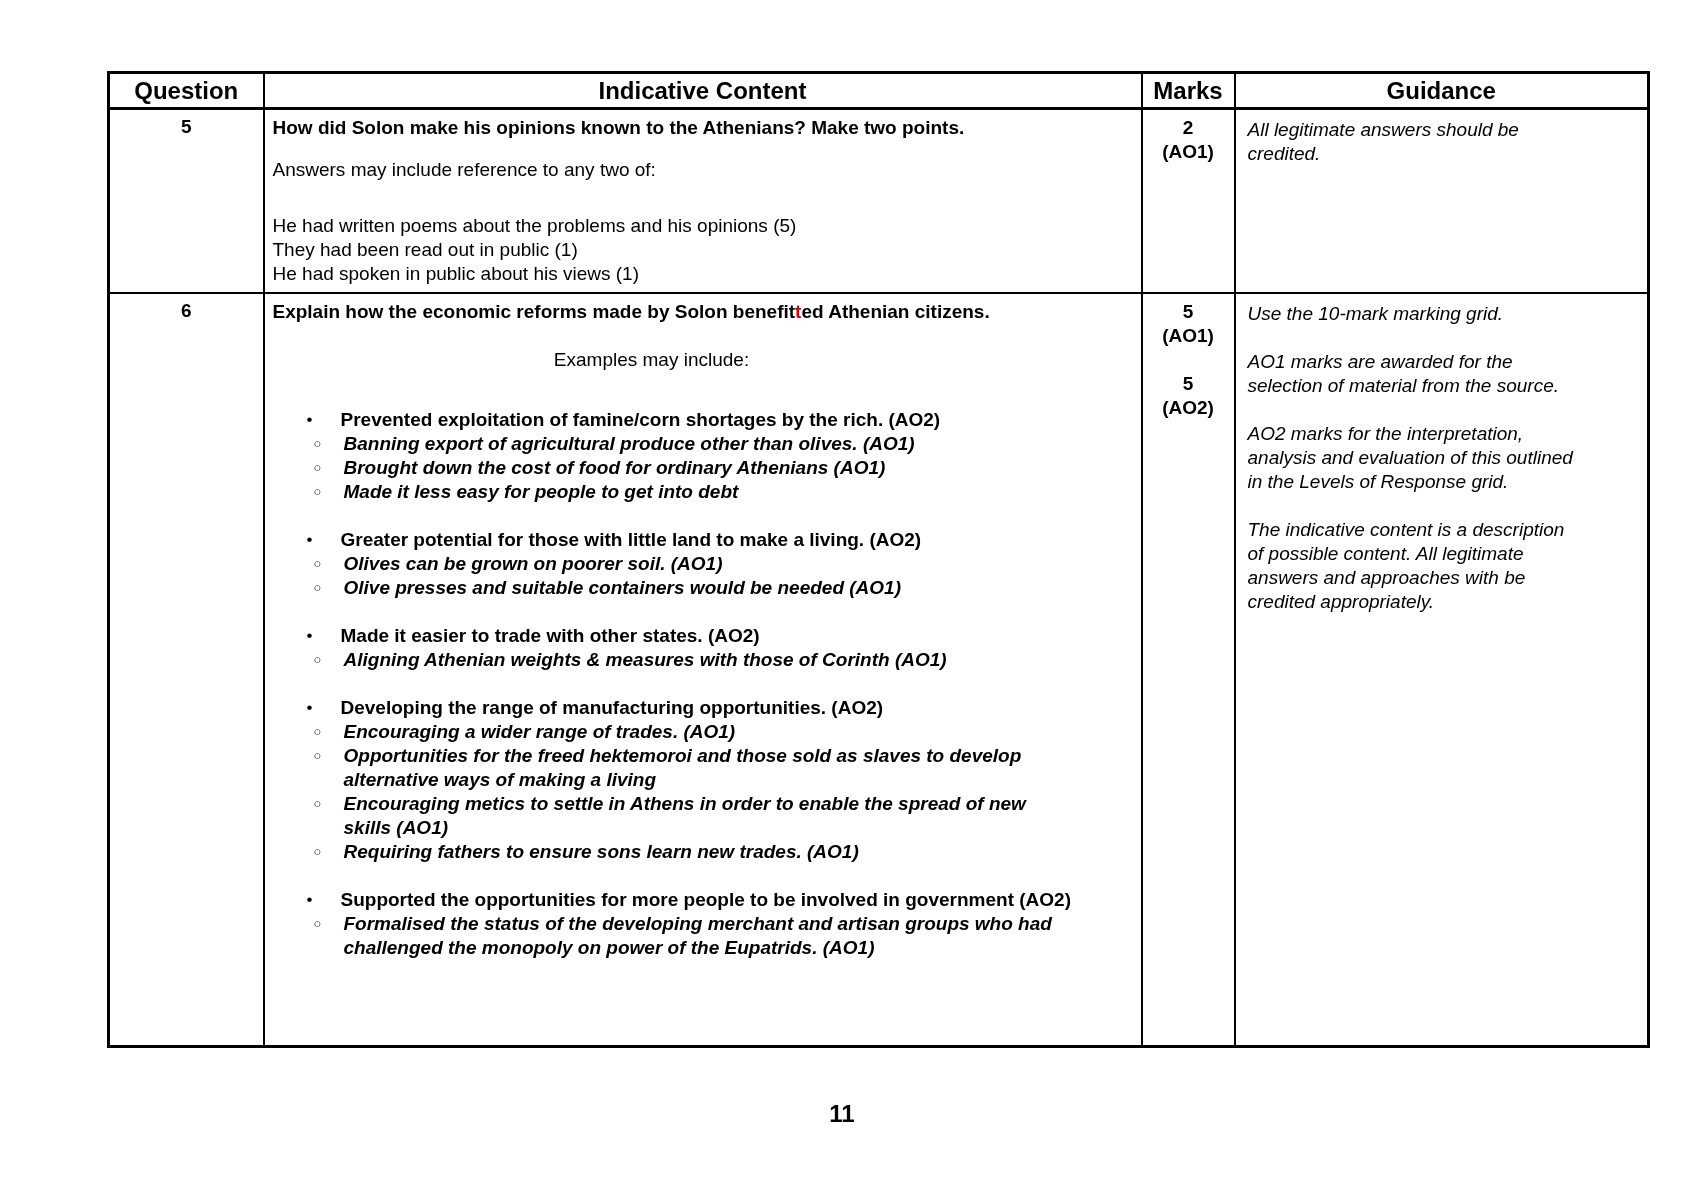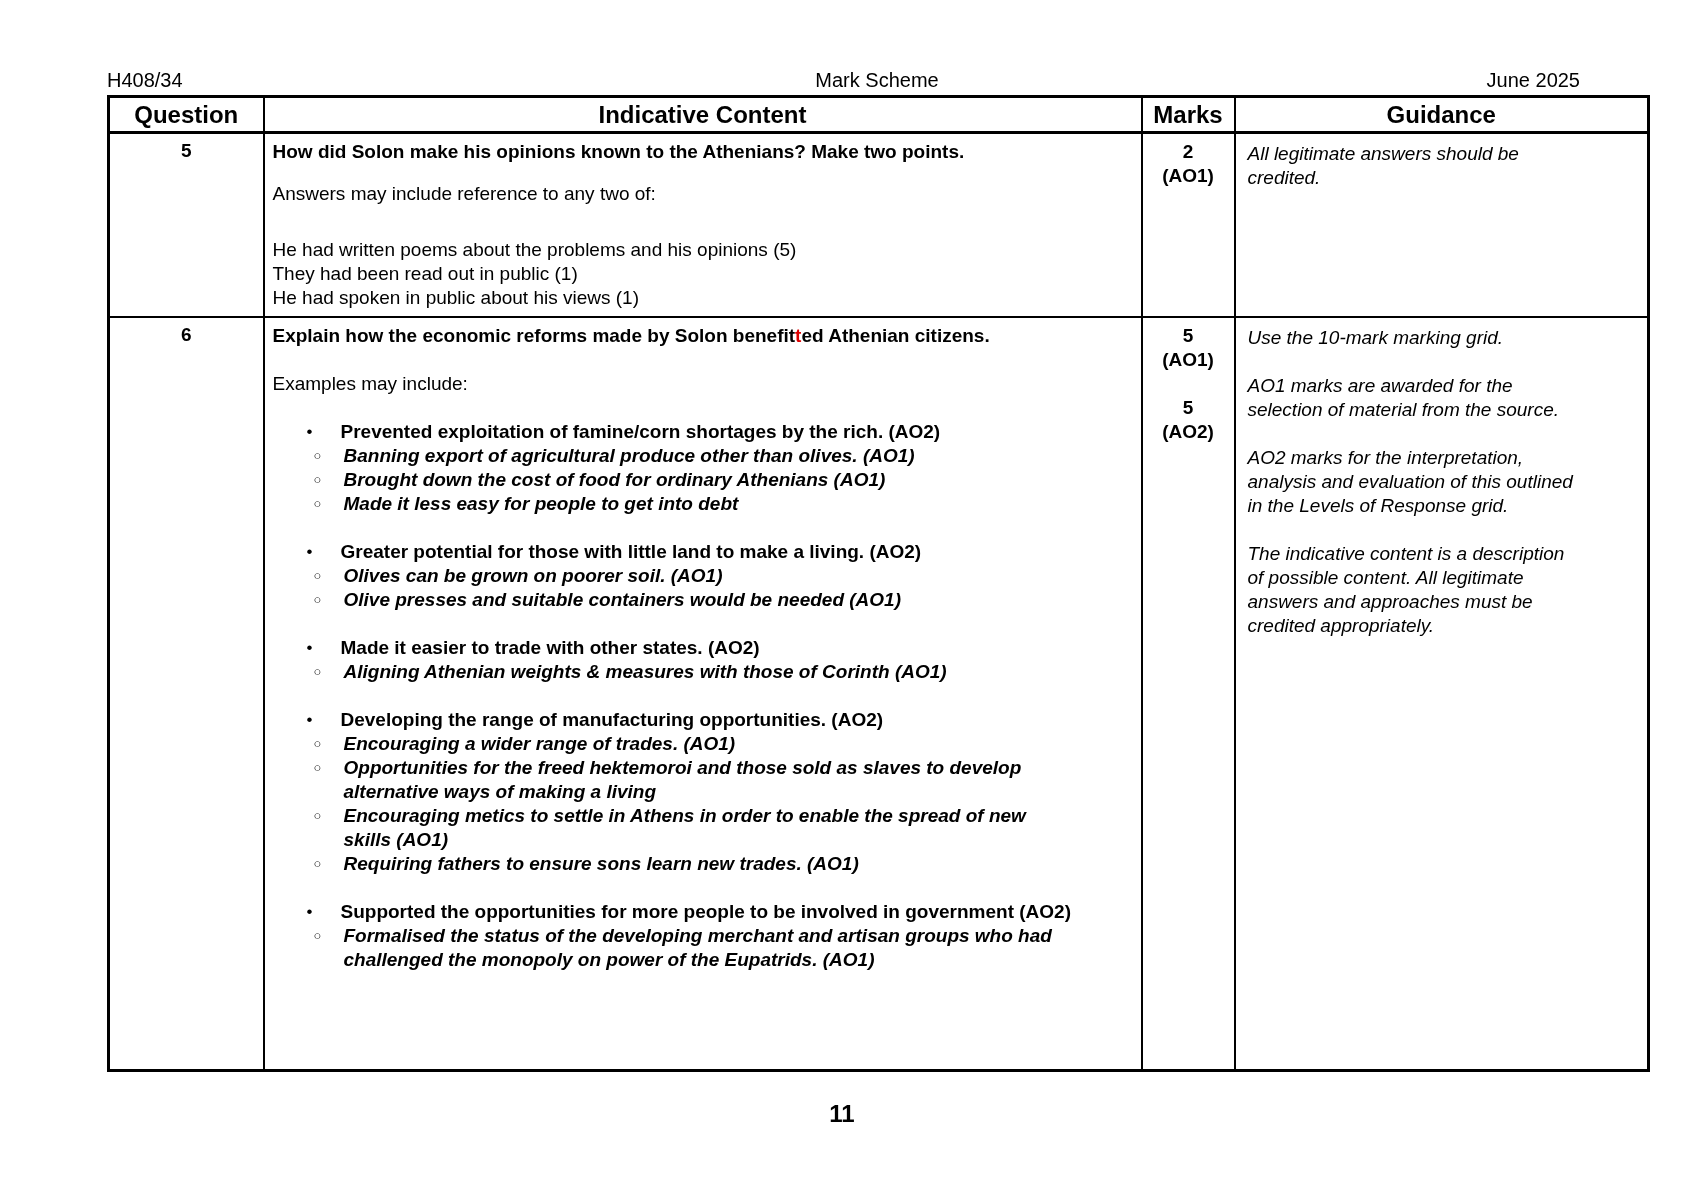--- a/index.html
+++ b/index.html
@@ -41,21 +41,21 @@
   tr.row5 { height: 167px; }
 
   td.qcell  { text-align: center; font-weight: bold; padding-top: 6px; }
   td.content{ padding: 6px 10px 6px 8px; }
   td.marks  { text-align: center; font-weight: bold; padding-top: 6px; }
   td.guid   { font-style: italic; padding: 8px 12px 17px 12px; }
 
   .line  { line-height: 24px; white-space: nowrap; }
   .btitle{ font-weight: bold; margin-bottom: 24px; }
   .sp18  { margin-bottom: 32px; }
-  .examples { text-align: left; padding-right: 100px; margin-bottom: 24px; line-height: 24px; }
+  .examples { text-align: center; padding-right: 100px; margin-bottom: 36px; line-height: 24px; }
 
   
   .li { display: flex; line-height: 24px; }
   .li .marker { flex: 0 0 auto; }
   .li .txt { flex: 1 1 auto; }
   .tline { line-height: 24px; white-space: nowrap; font-weight: bold; }
   .l1 { padding-left: 34px; }
   .l1 .marker { width: 34px; font-size: 17px; }
   .l2 { padding-left: 41px; }
   .l2 .marker { width: 30px; font-size: 13px; font-style: normal; }
@@ -78,25 +78,20 @@
     text-align: center;
     font-size: 24px;
     font-weight: bold;
   }
 </style>
 </head>
 <body>
 
 <div class="page">
 
-  <div class="topbar">
-    <span class="hleft">H408/34</span>
-    <span class="hcenter">Mark Scheme</span>
-    <span class="hright">June 2025</span>
-  </div>
 
   <table class="ms">
     <colgroup>
       <col style="width:155px">
         <col style="width:878px">
         <col style="width:93px">
         <col style="width:414px">
     </colgroup>
     <thead>
       <tr>
@@ -232,21 +227,21 @@
             <div class="gline">selection of material from the source.</div>
           </div>
           <div class="para">
             <div class="gline">AO2 marks for the interpretation,</div>
             <div class="gline">analysis and evaluation of this outlined</div>
             <div class="gline">in the Levels of Response grid.</div>
           </div>
           <div class="para">
             <div class="gline">The indicative content is a description</div>
             <div class="gline">of possible content. All legitimate</div>
-            <div class="gline">answers and approaches must be</div>
+            <div class="gline">answers and approaches with be</div>
             <div class="gline">credited appropriately.</div>
           </div>
         </td>
       </tr>
 
     </tbody>
   </table>
 </div>
 
 <div class="footer">11</div>

